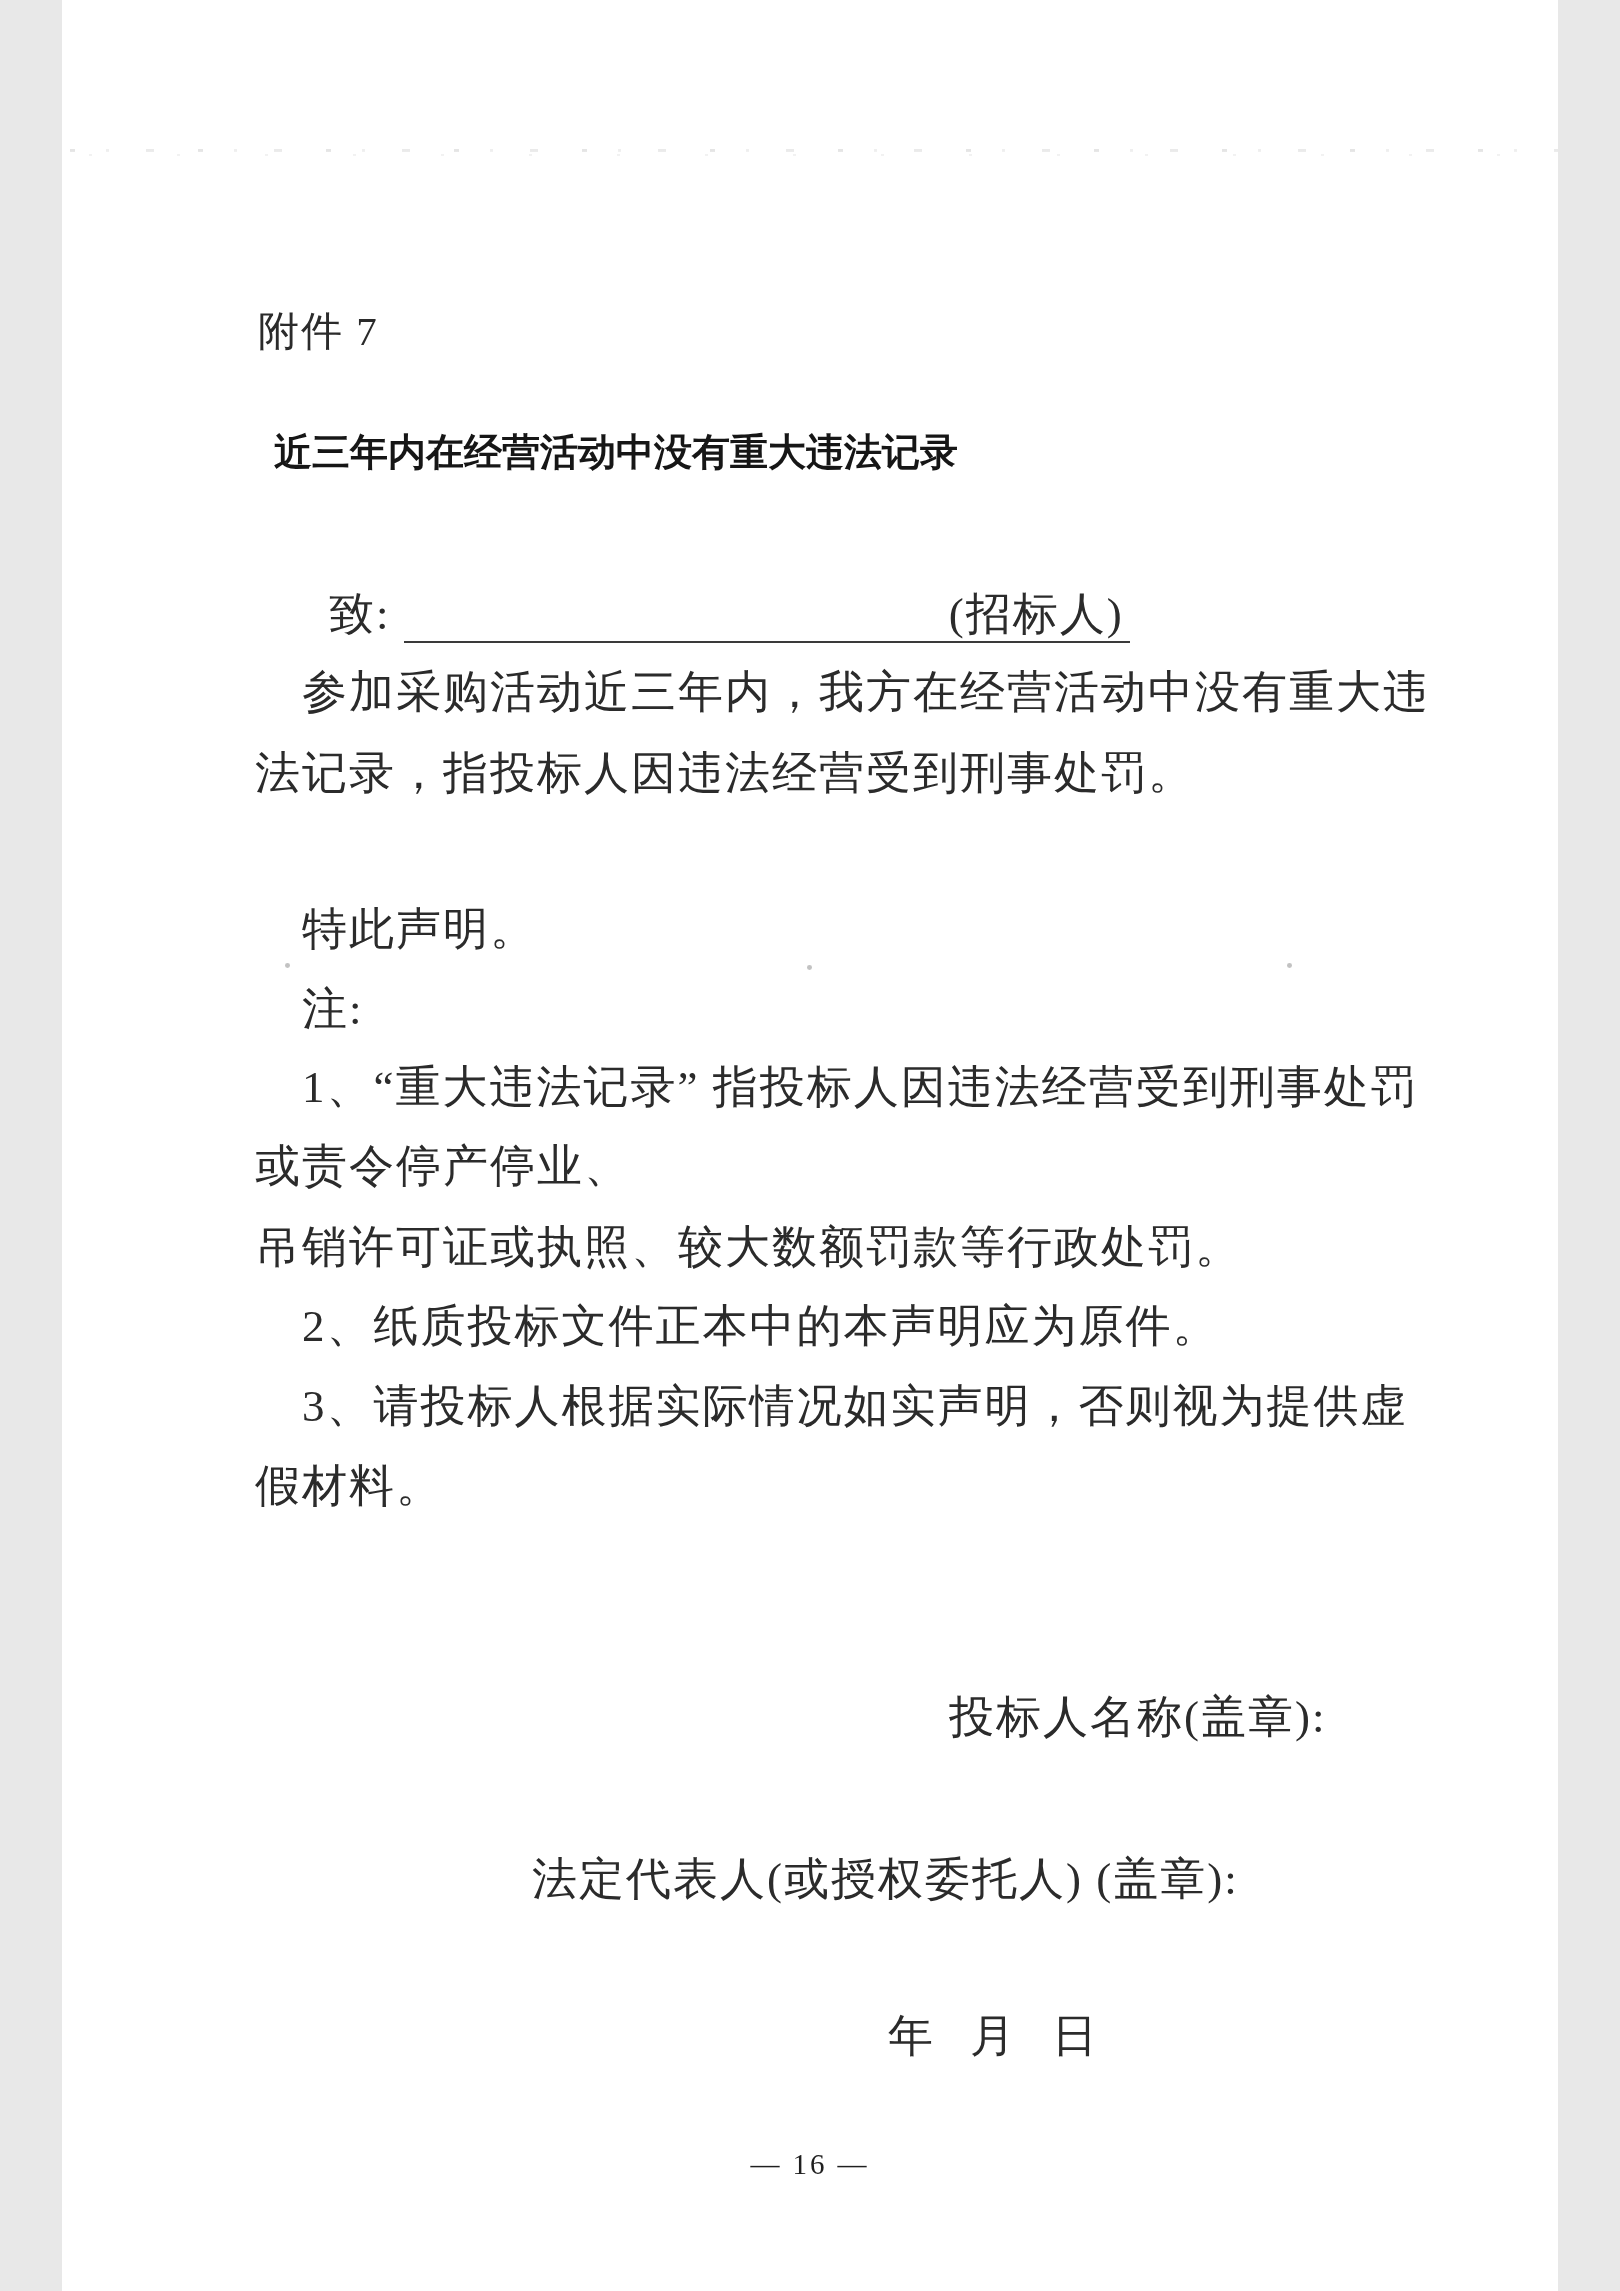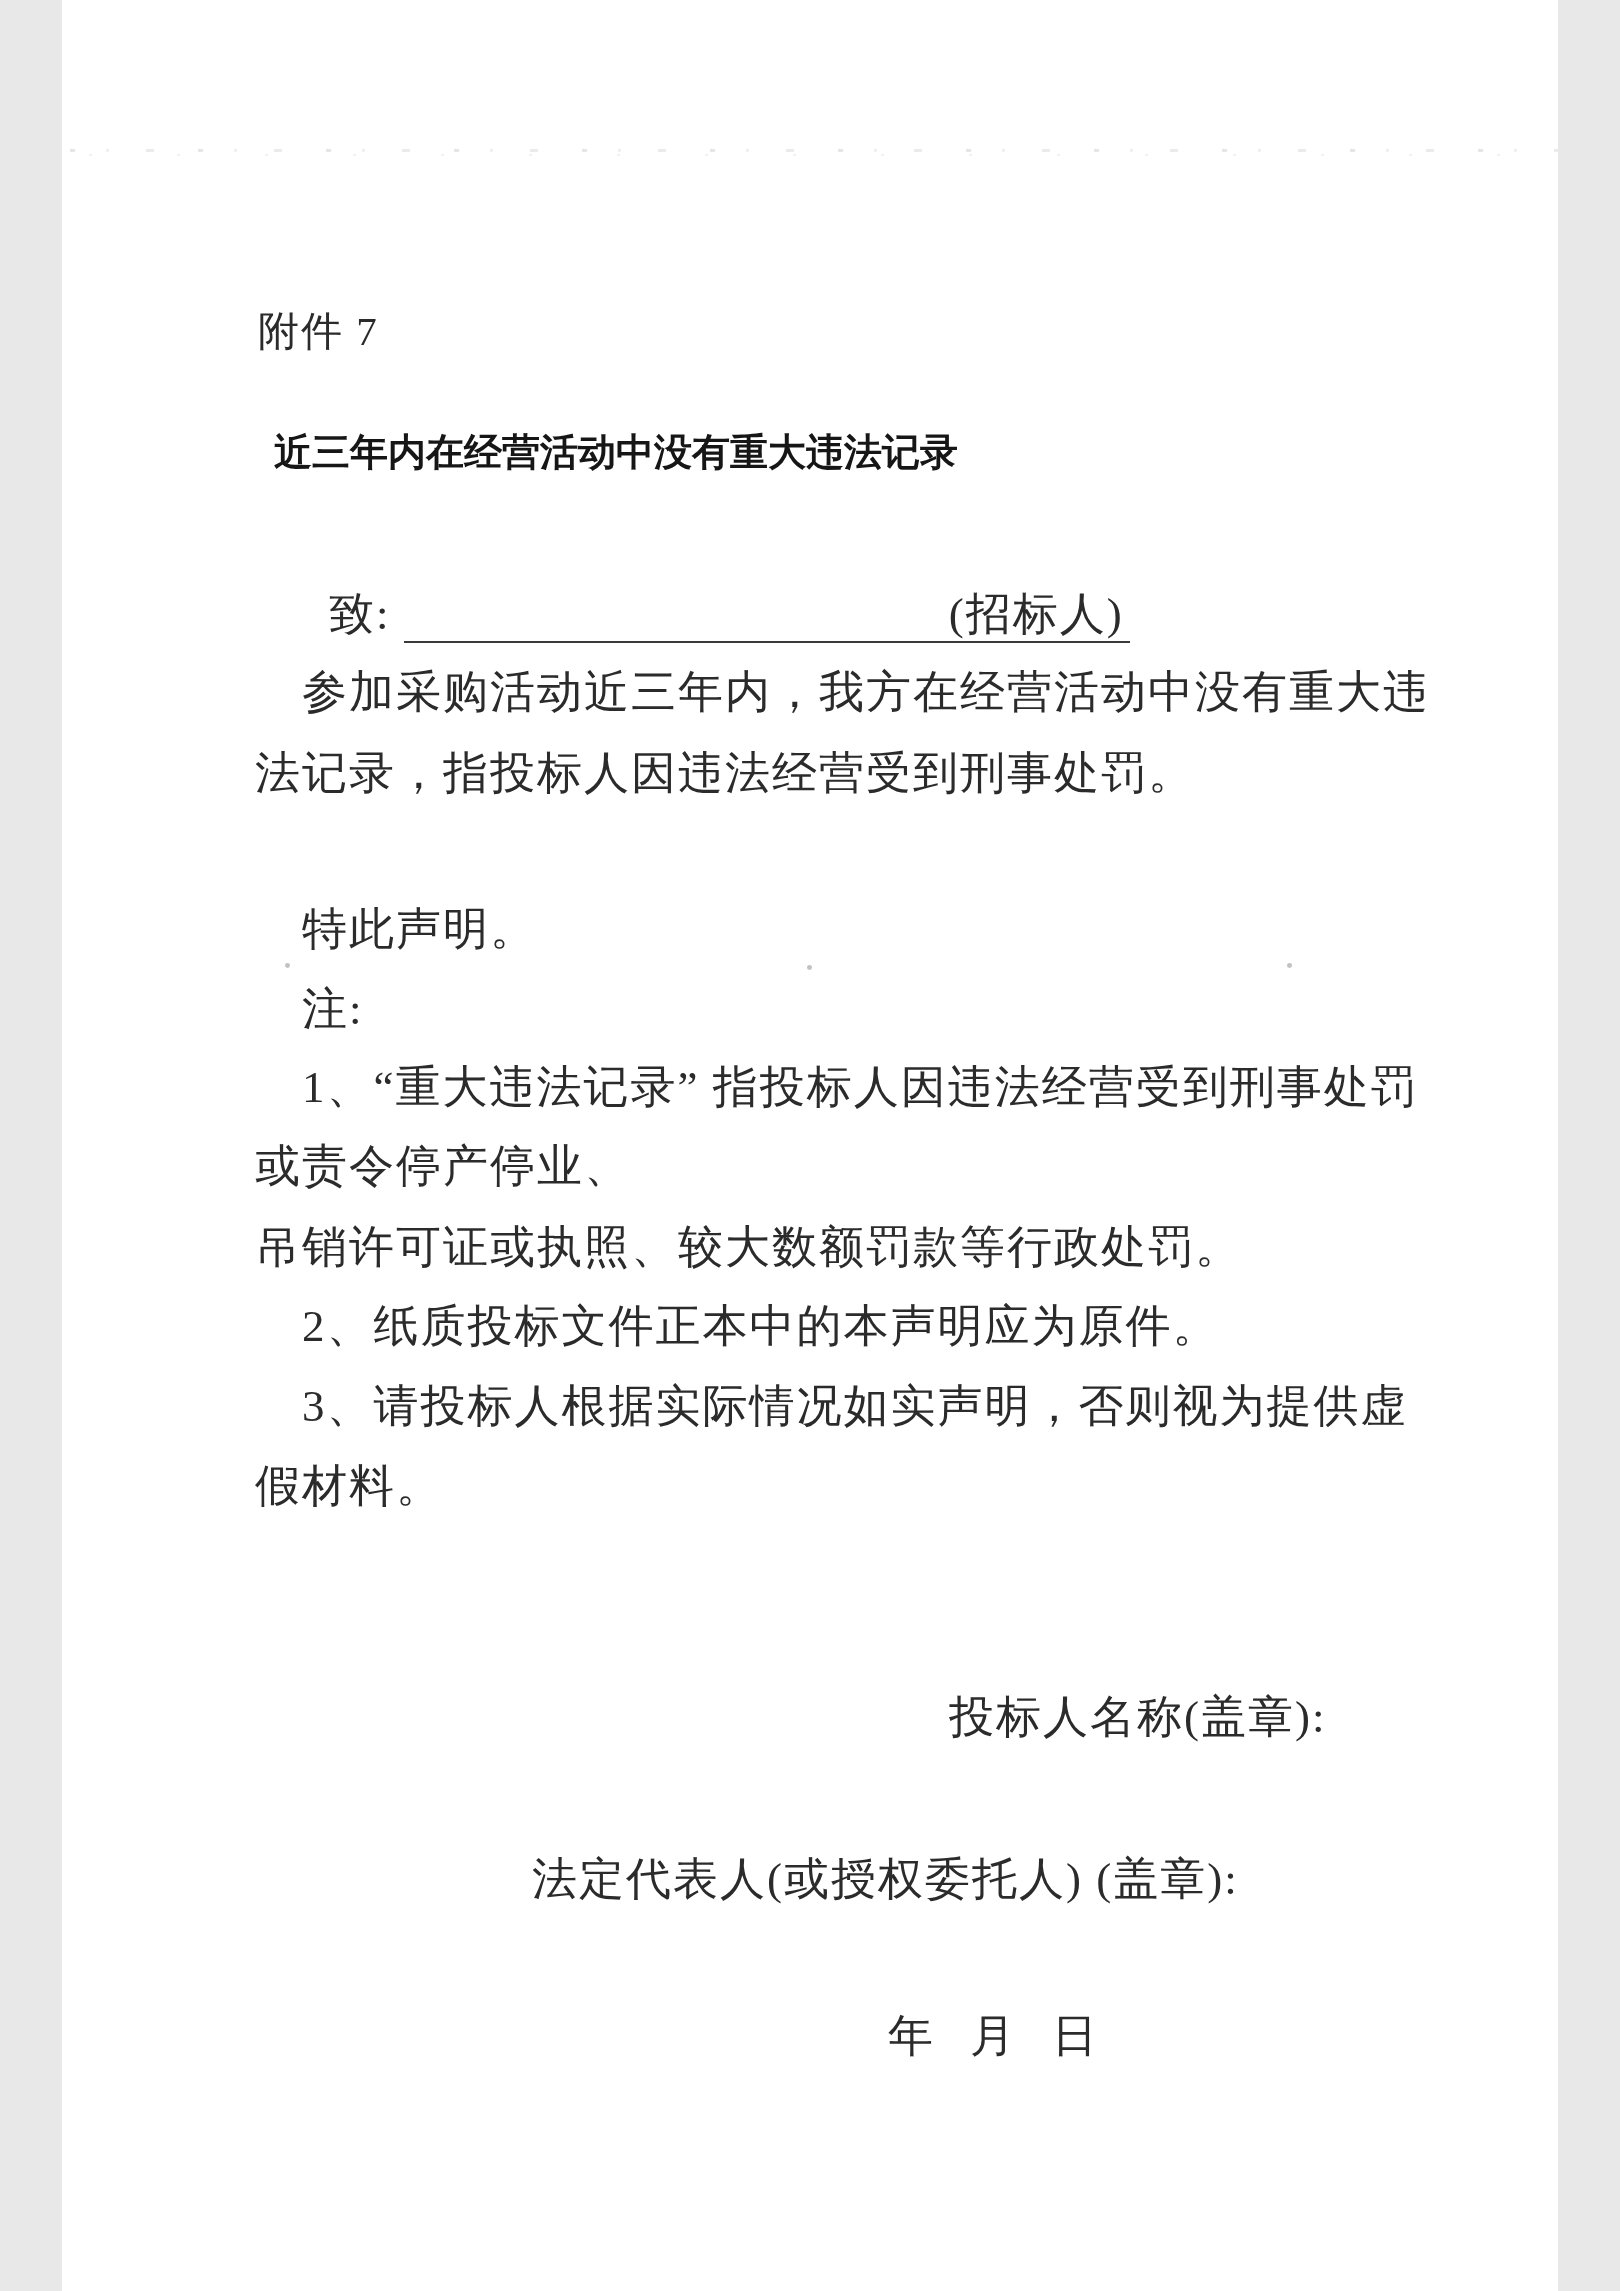--- a/index.html
+++ b/index.html
@@ -126,15 +126,16 @@
   <div class="t legal">法定代表人(或授权委托人) (盖章):</div>
 
   <div class="t bidder">投标人名称(盖章):</div>
 
   <div class="t dateline">
     <span>年</span>
     <span>月</span>
     <span>日</span>
   </div>
 
+  <div class="t pagenum">— 16 —</div>
 
 </div>
 
 
 </body></html>

